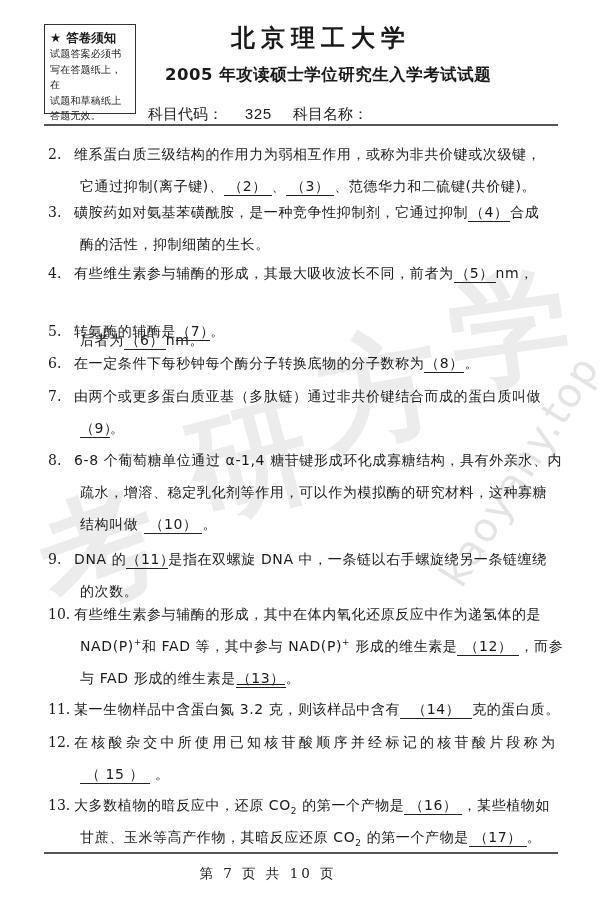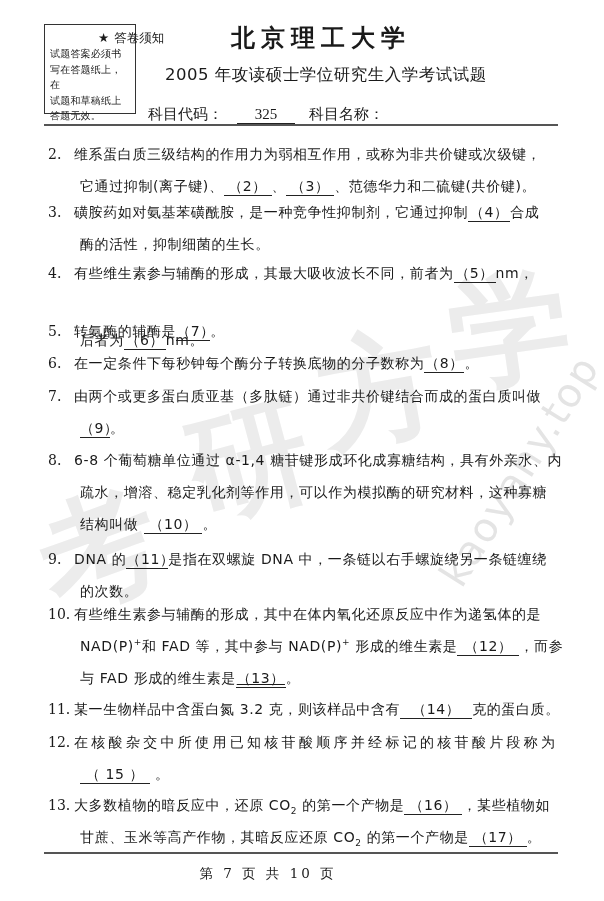--- a/index.html
+++ b/index.html
@@ -8,29 +8,29 @@
 
   .watermark { position: absolute; pointer-events: none; color: #e6e6e6; font-family: "DejaVu Sans", sans-serif; }
   .wm-url { left: 430px; top: 570px; transform: rotate(-58deg); transform-origin: left top; font-size: 40px; letter-spacing: 2px; color: #e4e4e4; }
   .wm-big { font-size: 120px; font-weight: bold; color: #ececec; }
   .wm-1 { left: 40px; top: 470px; transform: rotate(-20deg); }
   .wm-2 { left: 190px; top: 380px; transform: rotate(-15deg); }
   .wm-3 { left: 320px; top: 310px; transform: rotate(-10deg); }
   .wm-4 { left: 450px; top: 250px; transform: rotate(-8deg); }
 
   .notice-box { position: absolute; left: 44px; top: 24px; width: 92px; height: 90px; border: 1.5px solid #333; padding: 4px 5px; font-family: "DejaVu Sans", sans-serif; }
-  .notice-title { font-size: 12.5px; font-weight: normal; line-height: 17px; white-space: nowrap; margin-left: 48px; }
+  .notice-title { font-size: 12.5px; font-weight: bold; line-height: 17px; white-space: nowrap; }
   .notice-title .star { margin-right: 5px; }
   .notice-body { font-size: 10px; line-height: 15.5px; letter-spacing: 0.2px; }
 
   .univ-name { position: absolute; left: 231px; top: 22px; font-size: 24px; font-weight: bold; letter-spacing: 6px; font-family: "DejaVu Serif", serif; }
-  .exam-title { position: absolute; left: 165px; top: 64px; font-size: 16.5px; font-family: "DejaVu Sans", sans-serif; letter-spacing: 0.5px; }
-  .subject-line { position: absolute; left: 148px; top: 105px; font-size: 15px; font-family: "DejaVu Sans", sans-serif; white-space: nowrap; display: flex; align-items: baseline; gap: 8px; }
+  .exam-title { position: absolute; left: 165px; top: 64px; font-size: 16.5px; font-family: "DejaVu Sans", sans-serif; letter-spacing: 0.5px; font-weight: bold; }
+  .subject-line { position: absolute; left: 148px; top: 105px; font-size: 15px; font-family: "DejaVu Sans", sans-serif; white-space: nowrap; display: flex; align-items: baseline; }
   .subject-line .field { display: inline-block; border-bottom: 1.5px solid #222; text-align: center; }
-  .code-field { width: 58px; margin: 0 6px; font-family: Liberation Serif, serif; }
+  .code-field { width: 58px; margin: 0 6px; font-family: Liberation Mono, monospace; }
   .name-field { width: 140px; margin-left: 6px; text-align: right !important; padding-right: 8px; }
 
   .rule { position: absolute; left: 44px; width: 514px; height: 2px; background: #555; }
   .rule-top { top: 124px; }
   .rule-bottom { top: 852px; }
 
   .questions { position: absolute; left: 48px; top: 146px; width: 515px; font-size: 14px; font-family: "DejaVu Sans", sans-serif; }
   .q { position: absolute; left: 0; width: 515px; }
   .q-num { position: absolute; left: 0; font-family: "DejaVu Serif", serif; }
   .q-line { position: absolute; left: 26px; white-space: nowrap; letter-spacing: 0.6px; }

